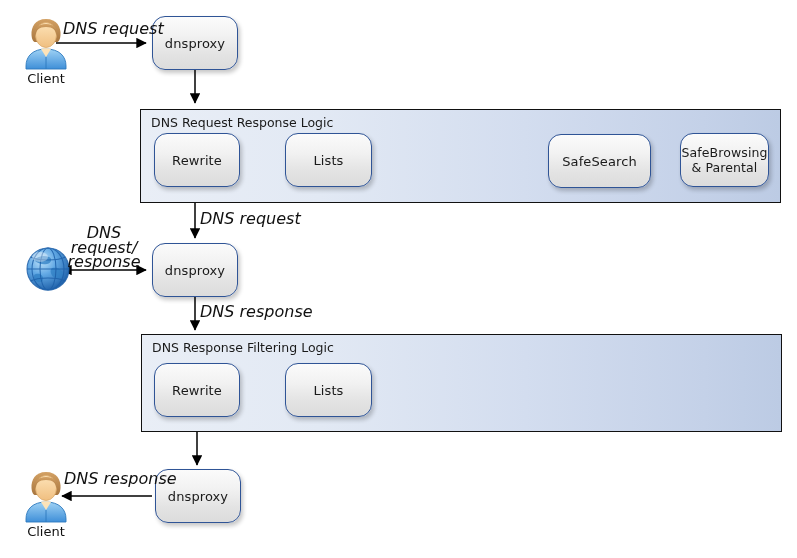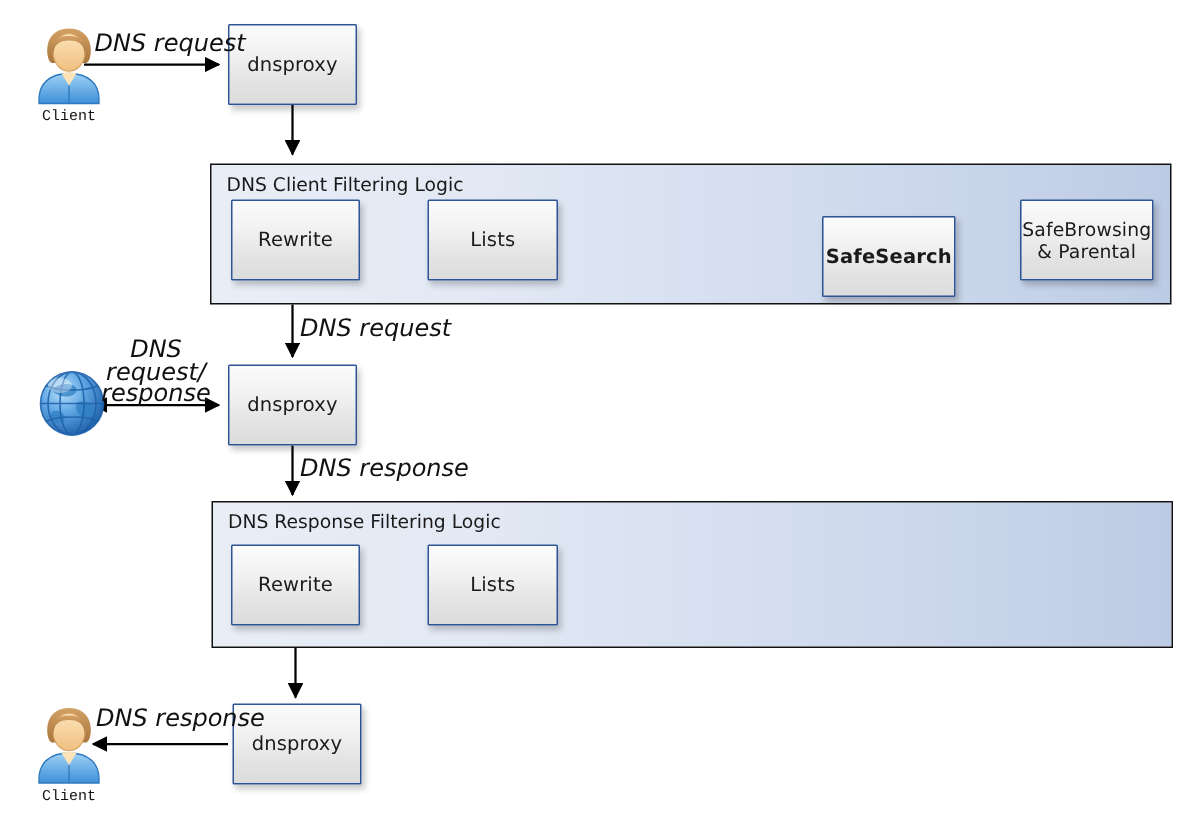--- a/index.html
+++ b/index.html
@@ -15,21 +15,21 @@
     width: 797px;
     height: 558px;
     background: #ffffff;
     overflow: hidden;
   }
   
   .node {
     position: absolute;
     box-sizing: border-box;
     border: 1.6px solid #2f5496;
-    border-radius: 1px;
+    border-radius: 13px;
     background: linear-gradient(to bottom, #fbfbfb 0%, #f2f2f2 35%, #e3e3e3 72%, #dcdcdc 100%);
     box-shadow: 2px 3px 4px rgba(0,0,0,0.22);
     display: flex;
     align-items: center;
     justify-content: center;
     text-align: center;
     color: #1a1a1a;
     font-size: 13px;
     line-height: 15px;
     letter-spacing: 0.1px;
@@ -57,26 +57,25 @@
     line-height: 14.5px;
     color: #111111;
     white-space: pre-line;
     background: transparent;
     font-style: italic;
   }
   .elabel.center { text-align: center; margin-top: 11px; }
   
   .actor-label {
     position: absolute;
-    font-size: 10px;
+    font-size: 13px;
     line-height: 14px;
     color: #111111;
     text-align: center;
     white-space: pre-line;
-    font-family: Liberation Mono, monospace;
   }
   
   svg.edges {
     position: absolute;
     left: 0; top: 0;
     width: 797px;
     height: 558px;
     pointer-events: none;
   }
   .icon-wrap { position: absolute; }
@@ -144,25 +143,25 @@
       <line x1="24" y1="41" x2="24" y2="53" stroke="#2e79bd" stroke-width="0.9"></line>
     </svg>
   </div>
   <div class="actor-label" style="left:6px; top:72px; width:80px;">Client</div>
 
   <div class="node" style="left:152px; top:16px; width:86px; height:54px;">dnsproxy</div>
 
   <div class="elabel" style="left:63px; top:22px;">DNS request</div>
 
   <div class="group" style="left:140px; top:109px; width:641px; height:94px;">
-    <div class="group-title">DNS Client Filtering Logic</div>
+    <div class="group-title">DNS Request Response Logic</div>
   </div>
   <div class="node" style="left:154px; top:133px; width:86px; height:54px;">Rewrite</div>
   <div class="node" style="left:285px; top:133px; width:87px; height:54px;">Lists</div>
-  <div class="node" style="left:548px; top:144px; width:89px; height:54px;font-weight:bold;">SafeSearch</div>
+  <div class="node" style="left:548px; top:134px; width:103px; height:54px;">SafeSearch</div>
   <div class="node" style="left:680px; top:133px; width:89px; height:54px; font-size:12.5px;">SafeBrowsing
 &amp; Parental</div>
 
   <div class="elabel" style="left:200px; top:212px;">DNS request</div>
 
   <div class="icon-wrap" style="left:22px; top:243px; width:52px; height:52px;">
     <svg width="52" height="52" viewBox="0 0 52 52">
       <defs>
         <radialGradient id="globeg" cx="35%" cy="30%" r="75%">
           <stop offset="0%" stop-color="#bfe2fa"></stop>

